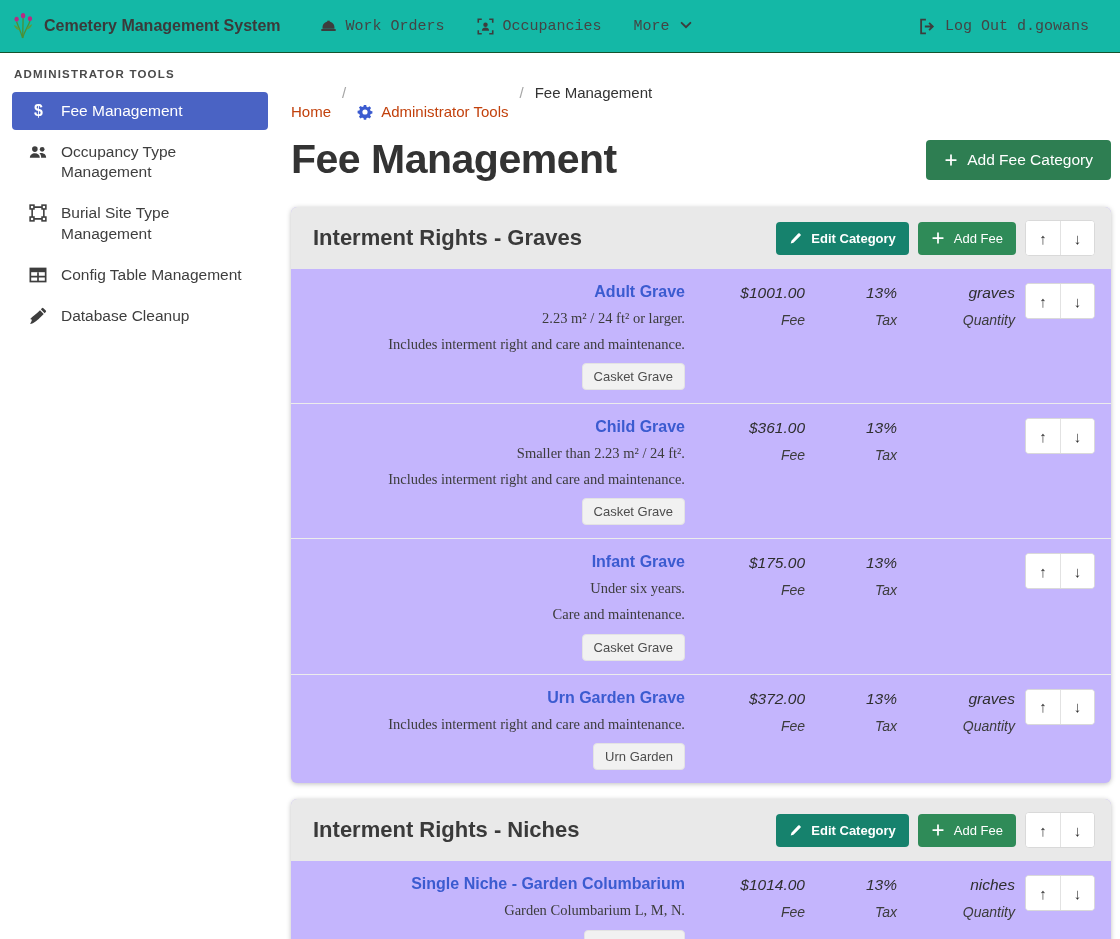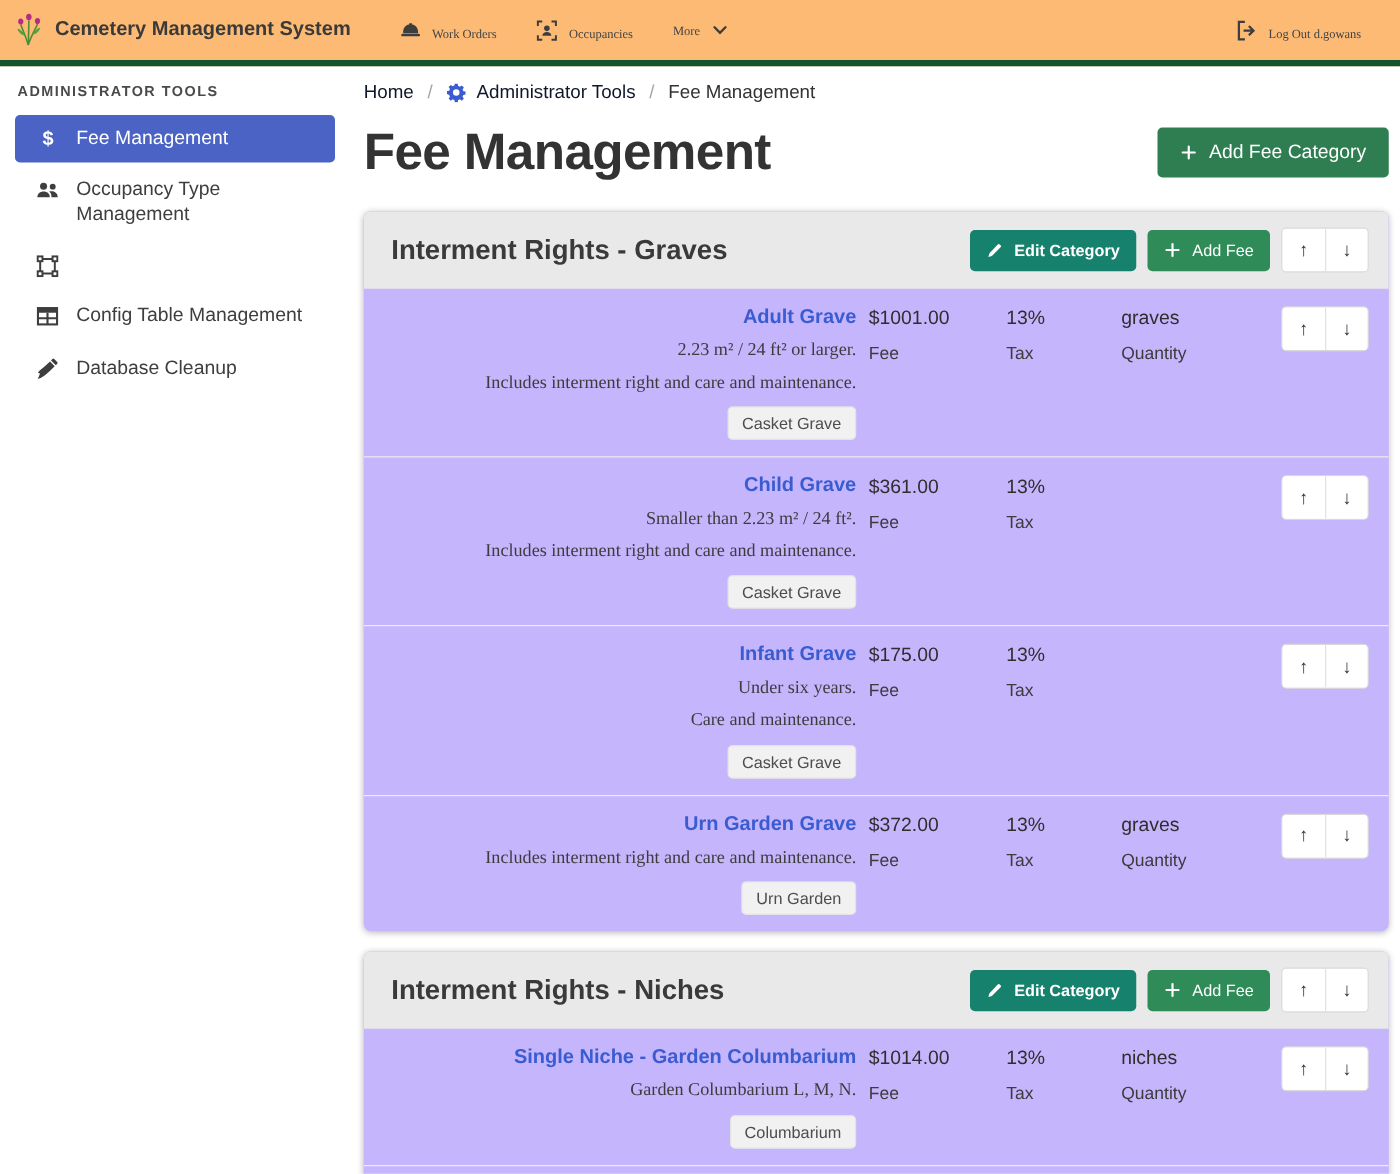--- a/index.html
+++ b/index.html
@@ -7,30 +7,30 @@
   body {
     width: 1120px; height: 939px; overflow: hidden;
     font-family: "Liberation Sans", sans-serif;
     color: #333;
   }
   .icon { display: inline-flex; align-items: center; justify-content: center; }
   .icon svg { display: block; }
 
   
   .navbar {
-    height: 53px; background: #fdba74; border-bottom: 5px solid #14532d;
+    height: 53px; background: #14b8a6; border-bottom: 1px solid #14532d;
     display: flex; align-items: center; padding: 0 18px 0 12px;
   }
   .brand { display: flex; align-items: center; gap: 8px; margin-right: 26px; cursor: pointer; }
   .brand-title { font-size: 16px; font-weight: 700; color: #3a3a3a; }
   .nav-links { display: flex; align-items: center; gap: 6px; }
   .nav-item {
-    display: flex; align-items: flex-end; gap: 9px; padding: 8px 13px;
-    font-size: 10px; color: #444; cursor: pointer; background: none; border: none;
-    font-family: Liberation Serif, serif;
+    display: flex; align-items: flex-start; gap: 9px; padding: 8px 13px;
+    font-size: 15px; color: #444; cursor: pointer; background: none; border: none;
+    font-family: Liberation Mono, monospace;
   }
   .nav-item .icon { color: #3d3d3d; }
   .logout { margin-left: auto; }
 
   
   .layout { display: flex; align-items: flex-start; }
   .sidebar { width: 280px; flex: 0 0 280px; padding: 12px 12px 0 12px; }
   .side-header {
     font-size: 11.5px; font-weight: 600; letter-spacing: 1.2px;
     color: #4a4a4a; margin: 3px 0 12px 2px;
@@ -41,21 +41,21 @@
     font-size: 15.5px; color: #3e3e3e; line-height: 1.3; cursor: pointer;
   }
   .side-item .icon { width: 20px; flex: 0 0 20px; color: #3e3e3e; margin-top: 1px; }
   .side-item.active { background: #4a63c4; color: #fff; }
   .side-item.active .icon { color: #fff; }
 
   .main { flex: 1 1 auto; padding: 12px 9px 0 11px; }
 
   
   .breadcrumb { display: flex; align-items: center; gap: 11px; font-size: 15px; }
-  .crumb-link { color: #0f172a; text-decoration: none; display: flex; align-items: center; gap: 8px; cursor: pointer; }
+  .crumb-link { color: #c2410c; text-decoration: none; display: flex; align-items: center; gap: 8px; cursor: pointer; margin-top: 38px; }
   .crumb-sep { color: #a5a5a5; }
   .crumb-current { color: #333; }
   .crumb-link .icon { color: #3b5bd0; }
 
   
   .title-row { display: flex; align-items: center; margin: 16px 0 24px 0; }
   .page-title {
     flex: 1; margin: 0; font-size: 41px; font-weight: 600; color: #333;
     letter-spacing: -0.5px; line-height: 1.15;
   }
@@ -98,21 +98,21 @@
   .fee-name {
     display: inline-block; color: #3b5bd0; font-size: 16px; font-weight: 700;
     text-decoration: none; cursor: pointer; margin: 1px 0 2px 0;
   }
   .desc { margin: 6px 0 0 0; font-size: 14.5px; color: #3c3c3c; line-height: 1.35; font-family: Liberation Serif, serif; }
   .badge {
     display: inline-block; margin-top: 9px; padding: 5px 11px;
     background: #f1f1f1; border: 1px solid #e3e3e3; border-radius: 4px;
     font-size: 13px; color: #4d4d4d;
   }
-  .col { text-align: left; padding-top: 2px; flex: 0 0 auto; }
+  .col { text-align: right; padding-top: 2px; flex: 0 0 auto; font-style: italic; }
   .col-fee { width: 110px; }
   .col-tax { width: 92px; }
   .col-qty { width: 118px; margin-right: 10px; }
   .col .val { font-size: 15.5px; color: #2e2e2e; }
   .col .sub { font-size: 14px; color: #3c3c3c; margin-top: 10px; }
   .fee-row .updown { margin-top: 1px; }
 </style>
 </head>
 <body>
 
@@ -204,20 +204,21 @@
         <div class="side-item">
           <span class="icon">
             <svg viewBox="0 0 16 16" width="18" height="18" fill="none" stroke="currentColor" stroke-width="1.4">
               <path d="M4.5 2.8h7M2.8 4.5v7M13.2 4.5v7M4.5 13.2h7"></path>
               <rect x="1" y="1" width="3.4" height="3.4"></rect>
               <rect x="11.6" y="1" width="3.4" height="3.4"></rect>
               <rect x="1" y="11.6" width="3.4" height="3.4"></rect>
               <rect x="11.6" y="11.6" width="3.4" height="3.4"></rect>
             </svg>
           </span>
+          <span>Burial Site Type Management</span>
         </div>
         <div class="side-item">
           <span class="icon">
             <svg viewBox="0 0 16 16" width="18" height="18">
               <rect x="1.2" y="2.2" width="13.6" height="11.6" fill="none" stroke="currentColor" stroke-width="1.5"></rect>
               <rect x="1.2" y="2.2" width="13.6" height="3.3" fill="currentColor"></rect>
               <path d="M1.2 9.4h13.6M8 5.5v8.3" stroke="currentColor" stroke-width="1.5"></path>
             </svg>
           </span>
           <span>Config Table Management</span>

